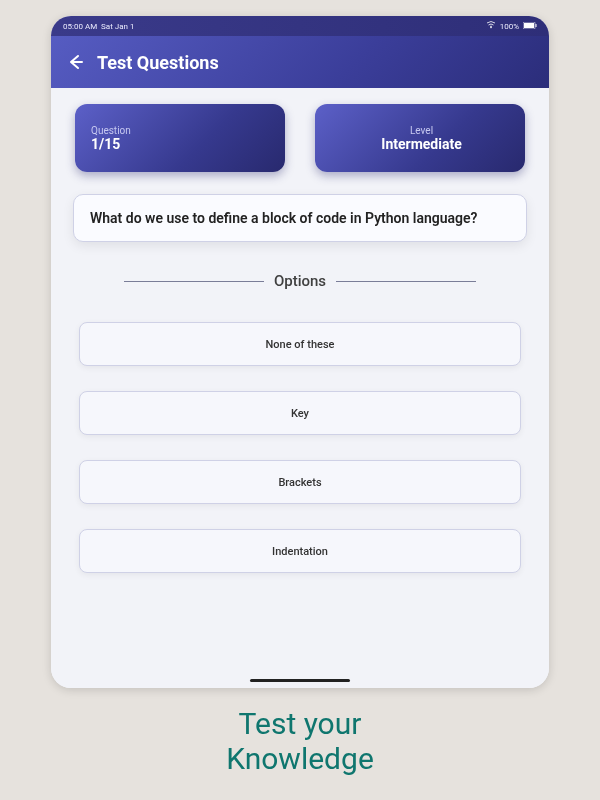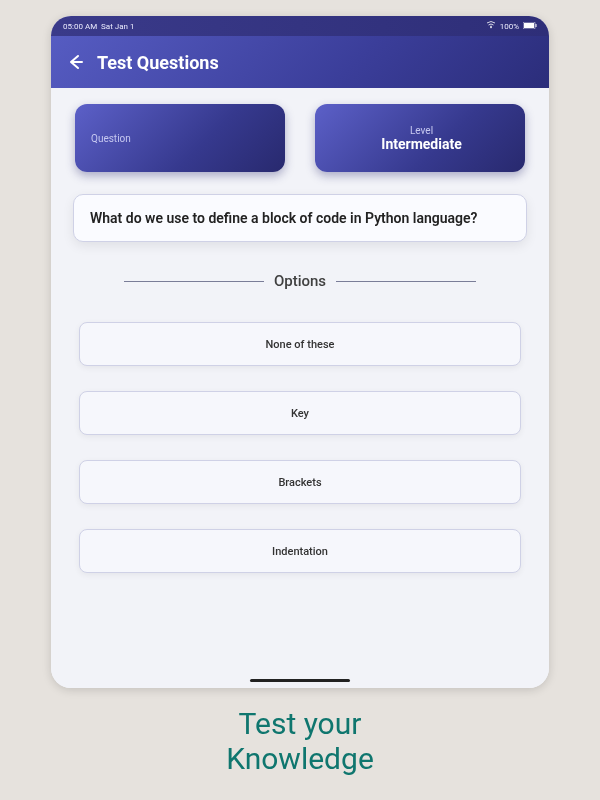--- a/index.html
+++ b/index.html
@@ -216,20 +216,21 @@
           <path d="M12 3 L5 9 L12 15 M5 9 L16 9" stroke="white" stroke-width="2" fill="none" stroke-linecap="round" stroke-linejoin="round"></path>
         </svg>
     </div>
     <div class="header-title">Test Questions</div>
   </div>
 
   <div class="content">
     <div class="pills-row">
       <div class="pill">
         <span class="pill-label">Question</span>
+        <span class="pill-value">1/15</span>
       </div>
       <div class="pill pill-right">
         <span class="pill-label">Level</span>
         <span class="pill-value">Intermediate</span>
       </div>
     </div>
 
     <div class="question-card">
       <div class="question-text">What do we use to define a block of code in Python language?</div>
     </div>

